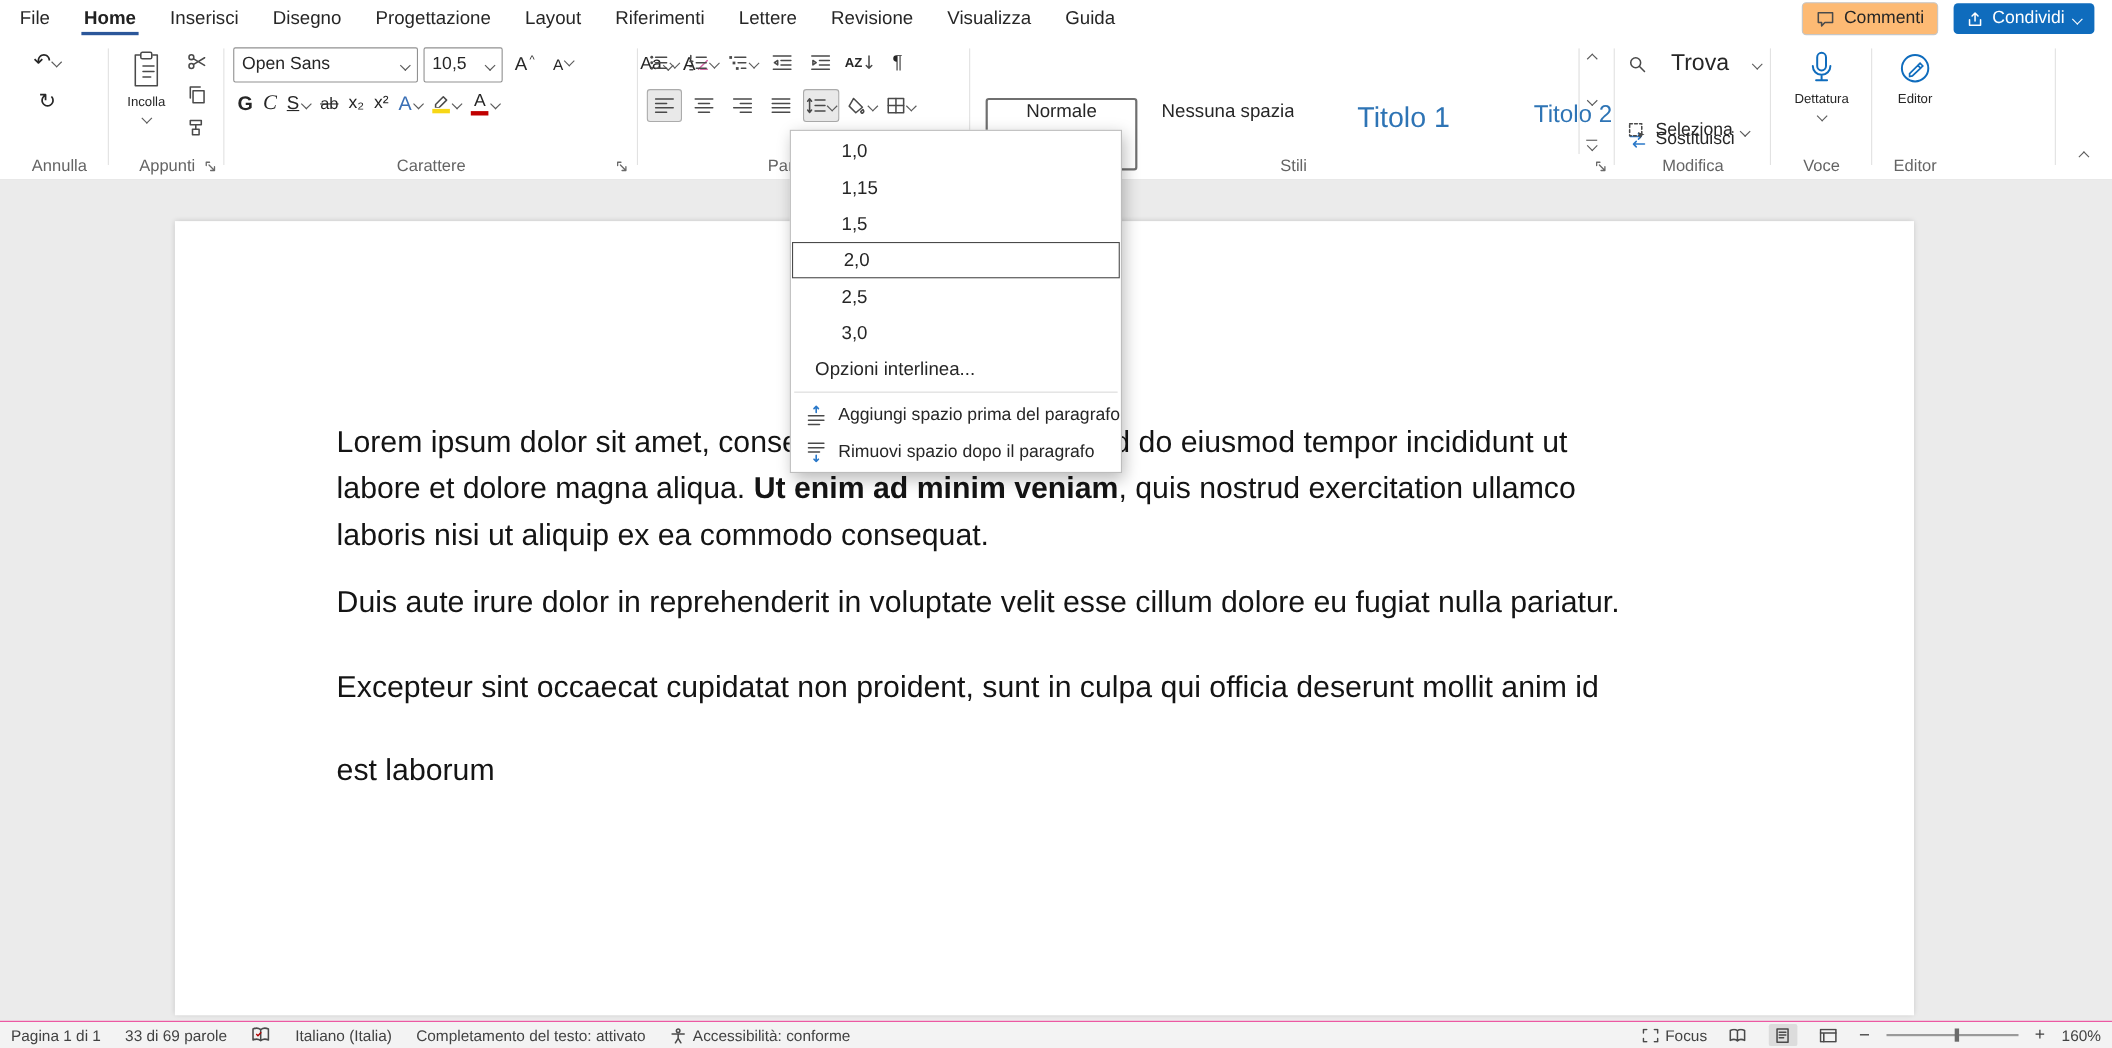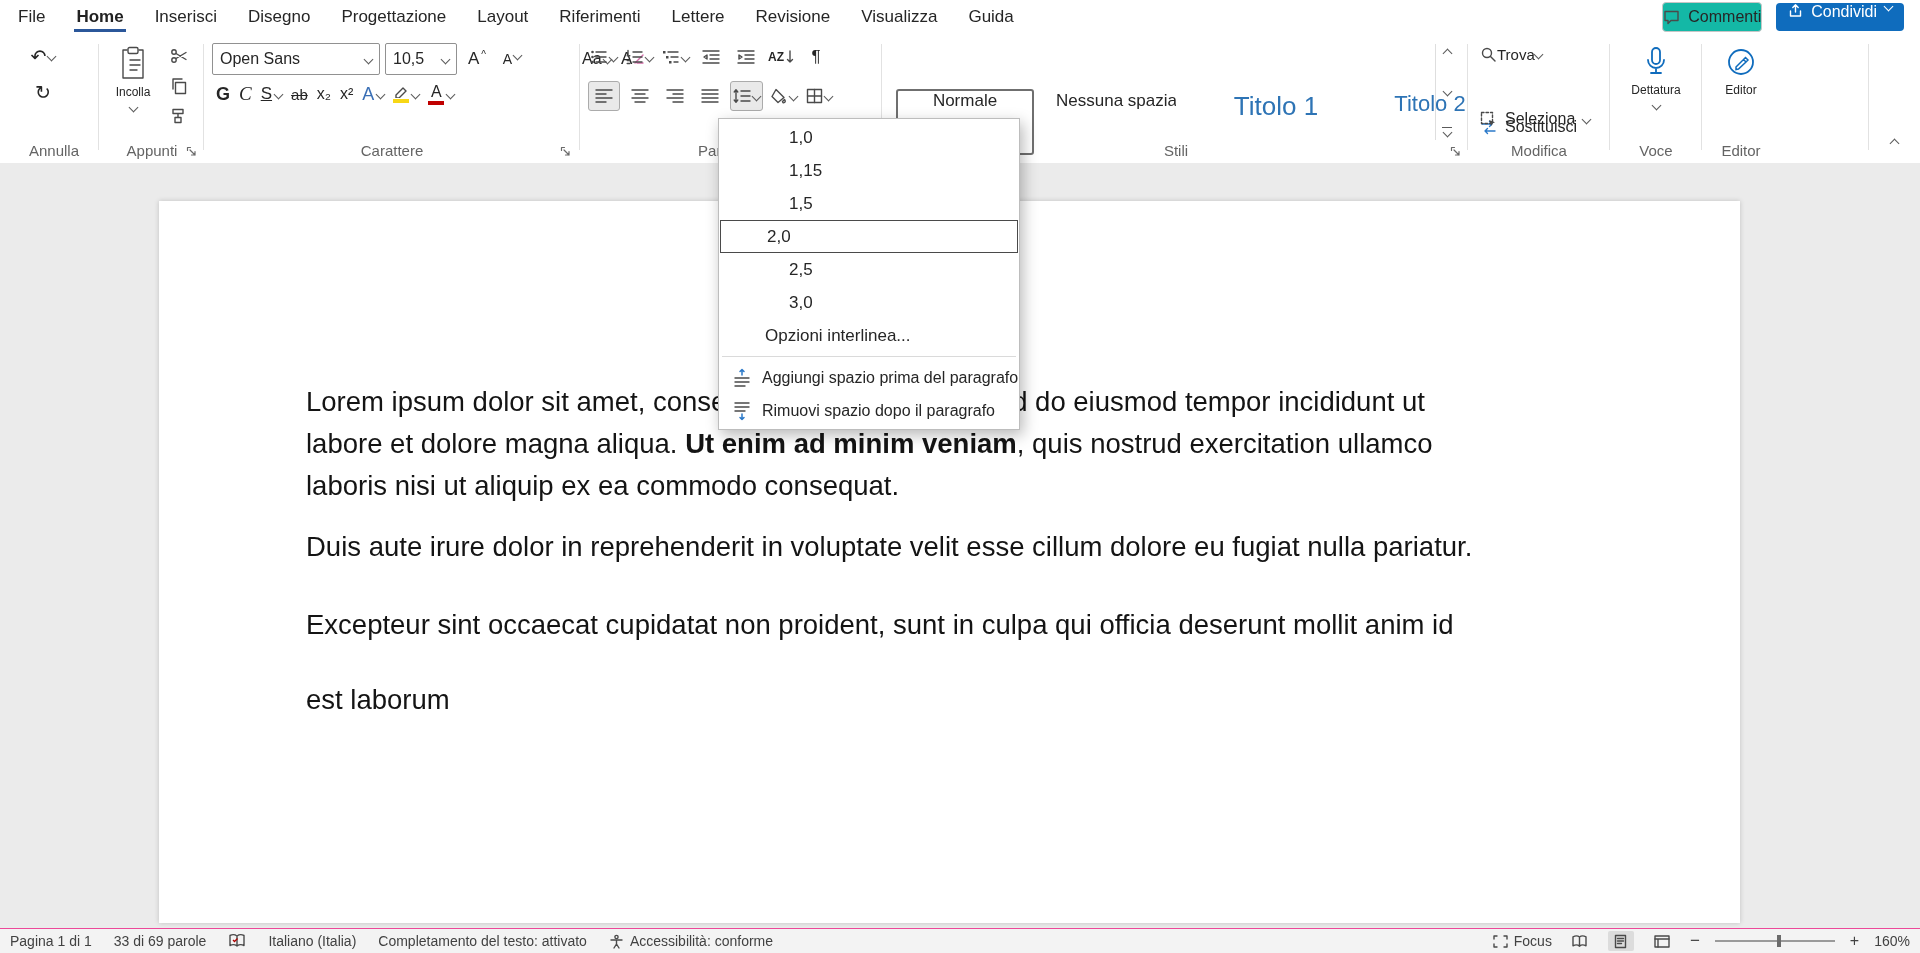--- a/index.html
+++ b/index.html
@@ -8,22 +8,22 @@
   svg{display:block;}
   .ico{stroke:#4a4a4a;fill:none;stroke-width:1.4;stroke-linecap:round;stroke-linejoin:round;}
 
   
   .menubar{position:absolute;top:0;left:0;right:0;height:34px;display:flex;align-items:center;
            padding:0 16px;gap:27px;font-size:17px;background:#fff;}
   .mtab{cursor:default;padding:5px 2px;}
   .mtab.active{font-weight:bold;border-bottom:3px solid #2b579a;padding-bottom:2px;color:#222;}
   .mb-right{margin-left:auto;display:flex;align-items:center;gap:14px;}
   .btn-comments{display:flex;align-items:center;gap:8px;border:1px solid #c6c6c6;border-radius:4px;
-                height:28px;padding:0 0;font-size:16px;background:#14b8a6;}
-  .btn-share{display:flex;align-items:flex-start;gap:8px;border-radius:4px;height:28px;padding:0 12px;
+                height:28px;padding:0 12px;font-size:16px;background:#fdba74;}
+  .btn-share{display:flex;align-items:center;gap:8px;border-radius:4px;height:28px;padding:0 12px;
              font-size:16px;background:#0f6cbd;color:#fff;}
   .chev{display:inline-block;width:6px;height:6px;border-right:1.5px solid #5a5a5a;
         border-bottom:1.5px solid #5a5a5a;transform:rotate(45deg);flex:none;}
   .chev.up{transform:rotate(-135deg);}
   .chev.white{border-color:#fff;}
 
   
   .ribbon{position:absolute;top:34px;left:0;right:0;height:129px;background:#fff;
           border-bottom:1px solid #d2d2d2;}
   .rgroup{position:absolute;top:0;height:129px;}
@@ -42,21 +42,21 @@
   .und-s{text-decoration:underline;font-size:17px;}
   .strike-ab{text-decoration:line-through;font-size:15px;}
   .colorA{display:flex;flex-direction:column;align-items:center;line-height:1;font-size:16px;}
   .colorA .bar{width:16px;height:4px;margin-top:1px;}
   .style-item{height:62px;display:flex;align-items:flex-start;justify-content:center;padding:0 8px;
               white-space:nowrap;overflow:hidden;flex:none;margin-top:44px;}
 
   
   .spacing-menu{position:absolute;left:718px;top:118px;width:300px;background:#fff;z-index:100;
                 border:1px solid #bdbdbd;box-shadow:3px 5px 14px rgba(0,0,0,.28);padding:2px 0;}
-  .sp-item{height:33px;display:flex;align-items:center;padding-left:46px;font-size:17px;margin-left:24px;}
+  .sp-item{height:33px;display:flex;align-items:center;padding-left:46px;font-size:17px;}
   .sp-item.selected{border:1.5px solid #4a4a4a;box-sizing:border-box;margin:0 1px;}
   .sp-sep{height:1px;background:#dadada;margin:4px 3px;}
   .sp-cmd{height:33px;display:flex;align-items:center;gap:10px;padding-left:13px;font-size:16px;}
 
   
   .doc-area{position:absolute;top:163px;left:0;right:0;bottom:24px;background:#ebebeb;}
   .page{position:absolute;left:159px;top:38px;width:1581px;bottom:6px;background:#fff;
         box-shadow:0 0 5px rgba(0,0,0,.18);}
   .doc-text{position:absolute;left:147px;top:180px;width:1300px;color:#141414;}
   .dline{font-size:27.5px;line-height:42px;white-space:nowrap;}
@@ -368,21 +368,21 @@
     <div class="glabel">Stili</div>
     <span class="launcher">
       <svg width="11" height="11" viewBox="0 0 11 11">
           <path class="ico" style="stroke:#6a6a6a;stroke-width:1.2" d="M1.5 4.5v-3h3M4 4l5 5M9 5.5V9H5.5"></path>
         </svg>
     </span>
   </div>
   <div class="vline" style="left:1467px;"></div>
 
   <div class="rgroup" style="left:1472px;width:134px;">
-    <div class="rrow" style="left:8px;top:12px;gap:0;font-size:15px;justify-content:center;">
+    <div class="rrow" style="left:8px;top:12px;gap:22px;font-size:21px;justify-content:center;">
       <svg width="17" height="17" viewBox="0 0 17 17">
           <circle class="ico" cx="7" cy="7" r="4.5"></circle>
           <path class="ico" d="M10.5 10.5L15 15"></path>
         </svg>
       <span>Trova</span>
       <span class="chev"></span>
     </div>
     <div class="rrow" style="left:8px;top:44px;gap:8px;font-size:16px;margin-top:40px;">
       <svg width="17" height="17" viewBox="0 0 17 17">
           <path class="ico" d="M2 5h10M9.5 2.5L12 5 9.5 7.5M15 12H5M7.5 9.5L5 12l2.5 2.5" style="stroke:#2b79c9"></path>

